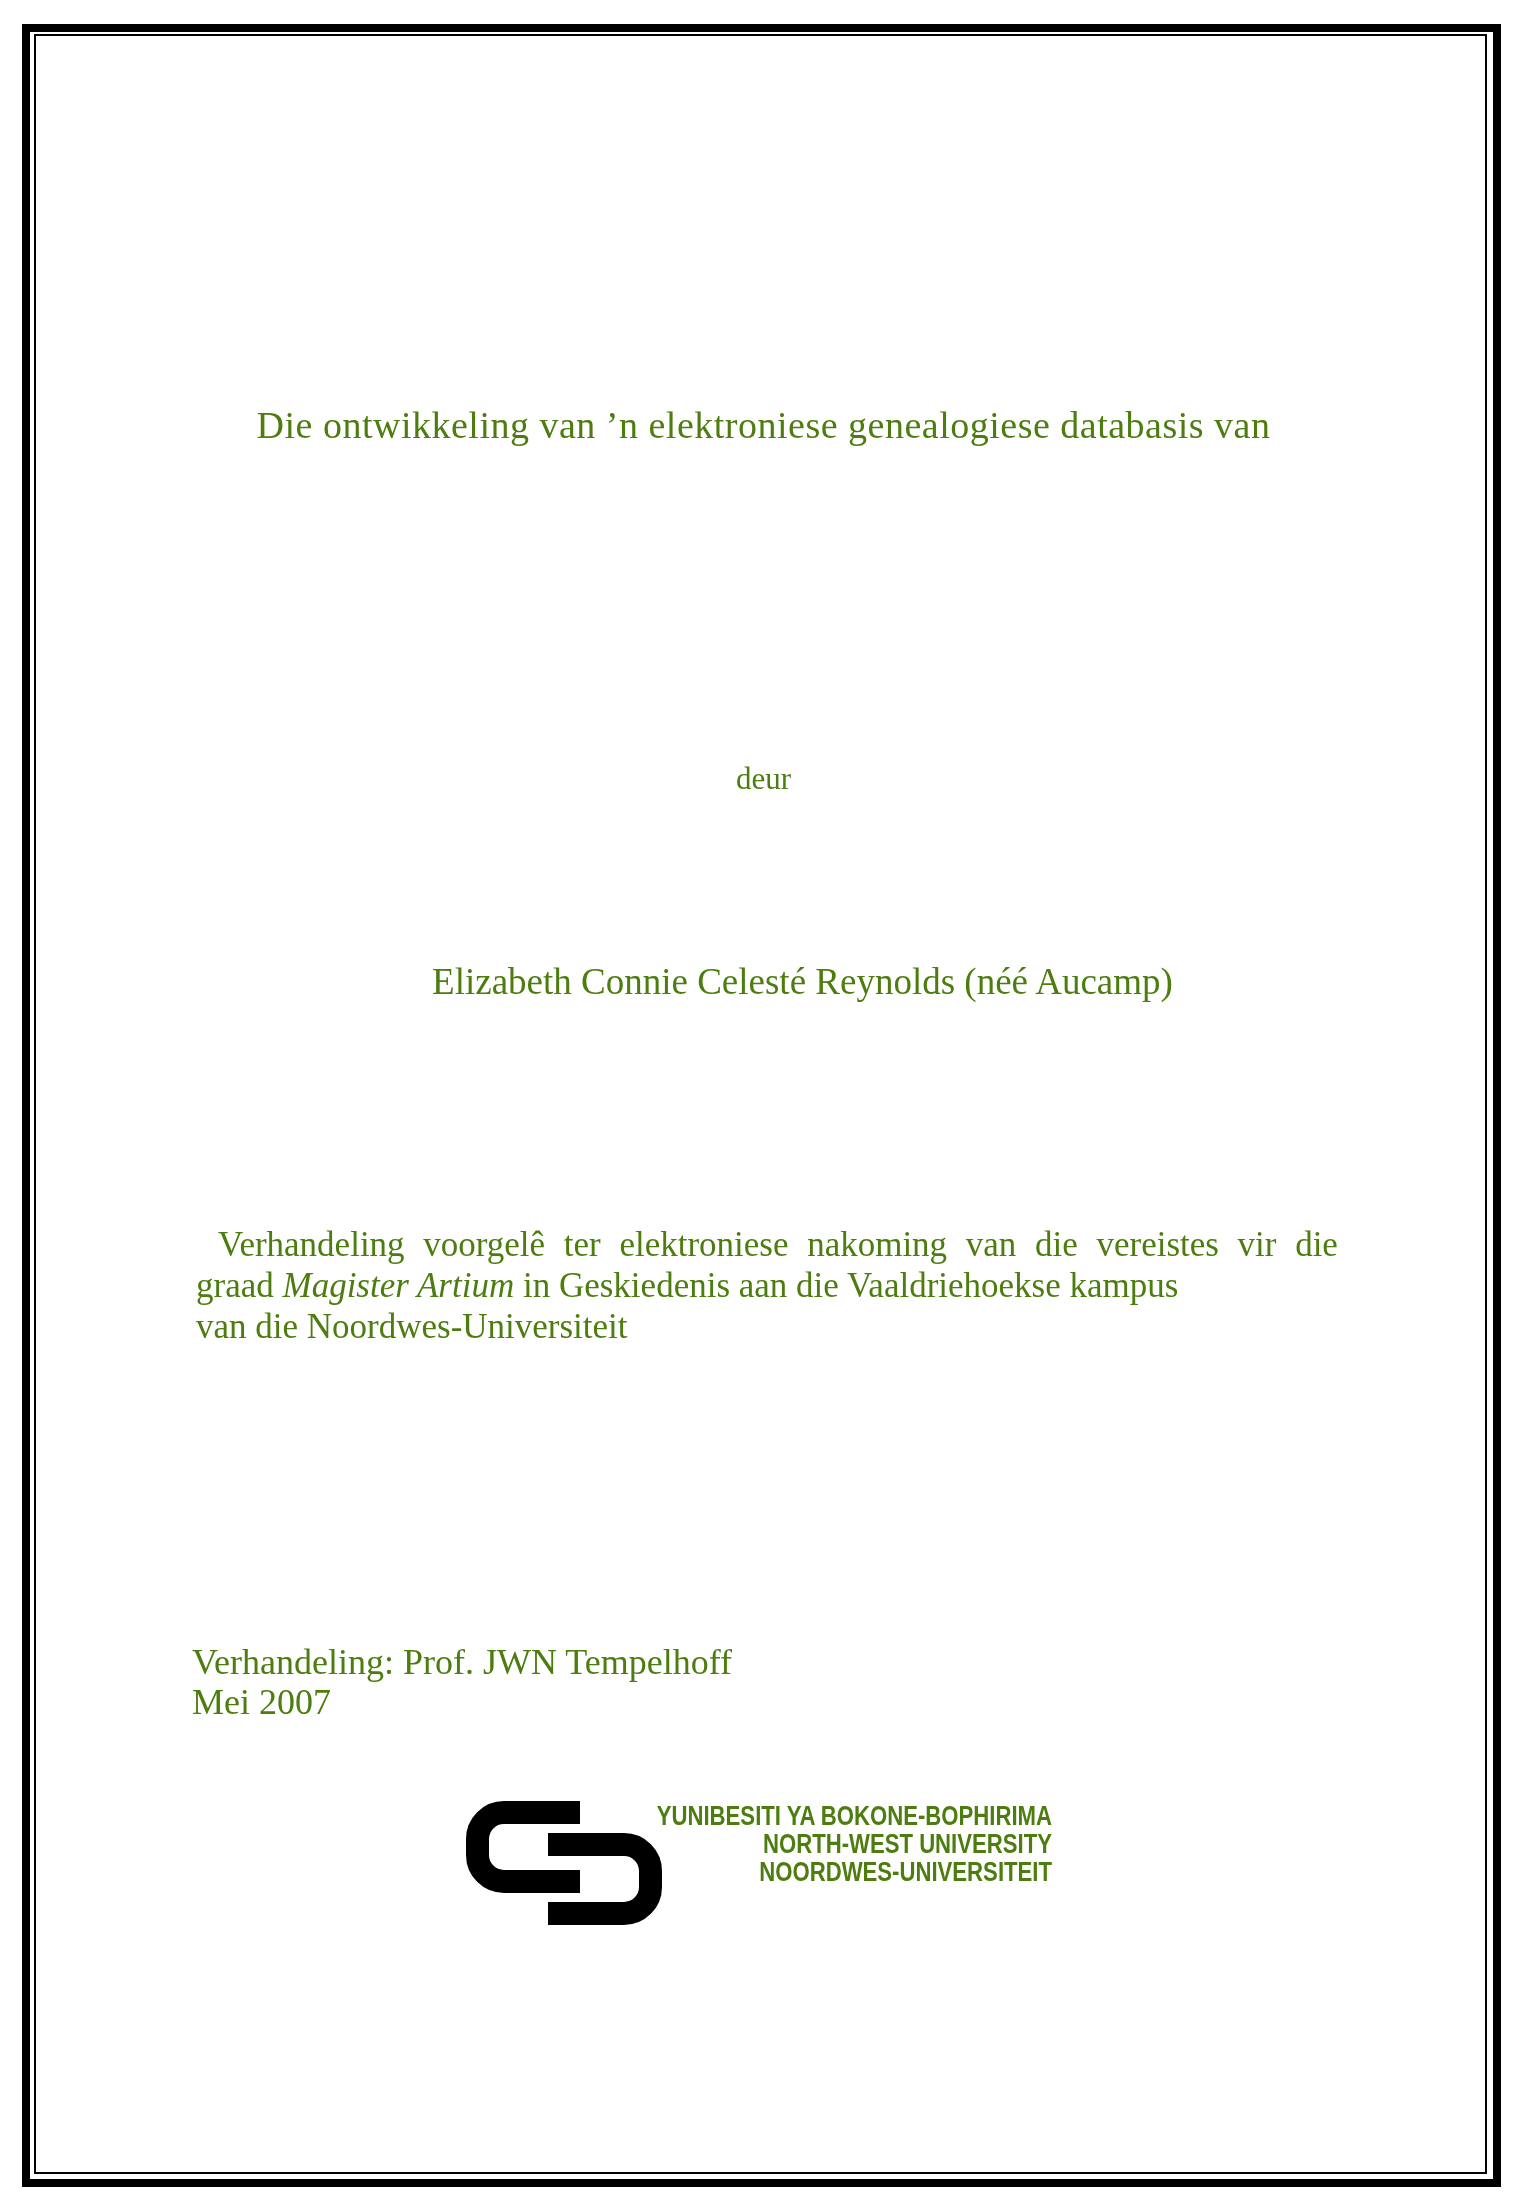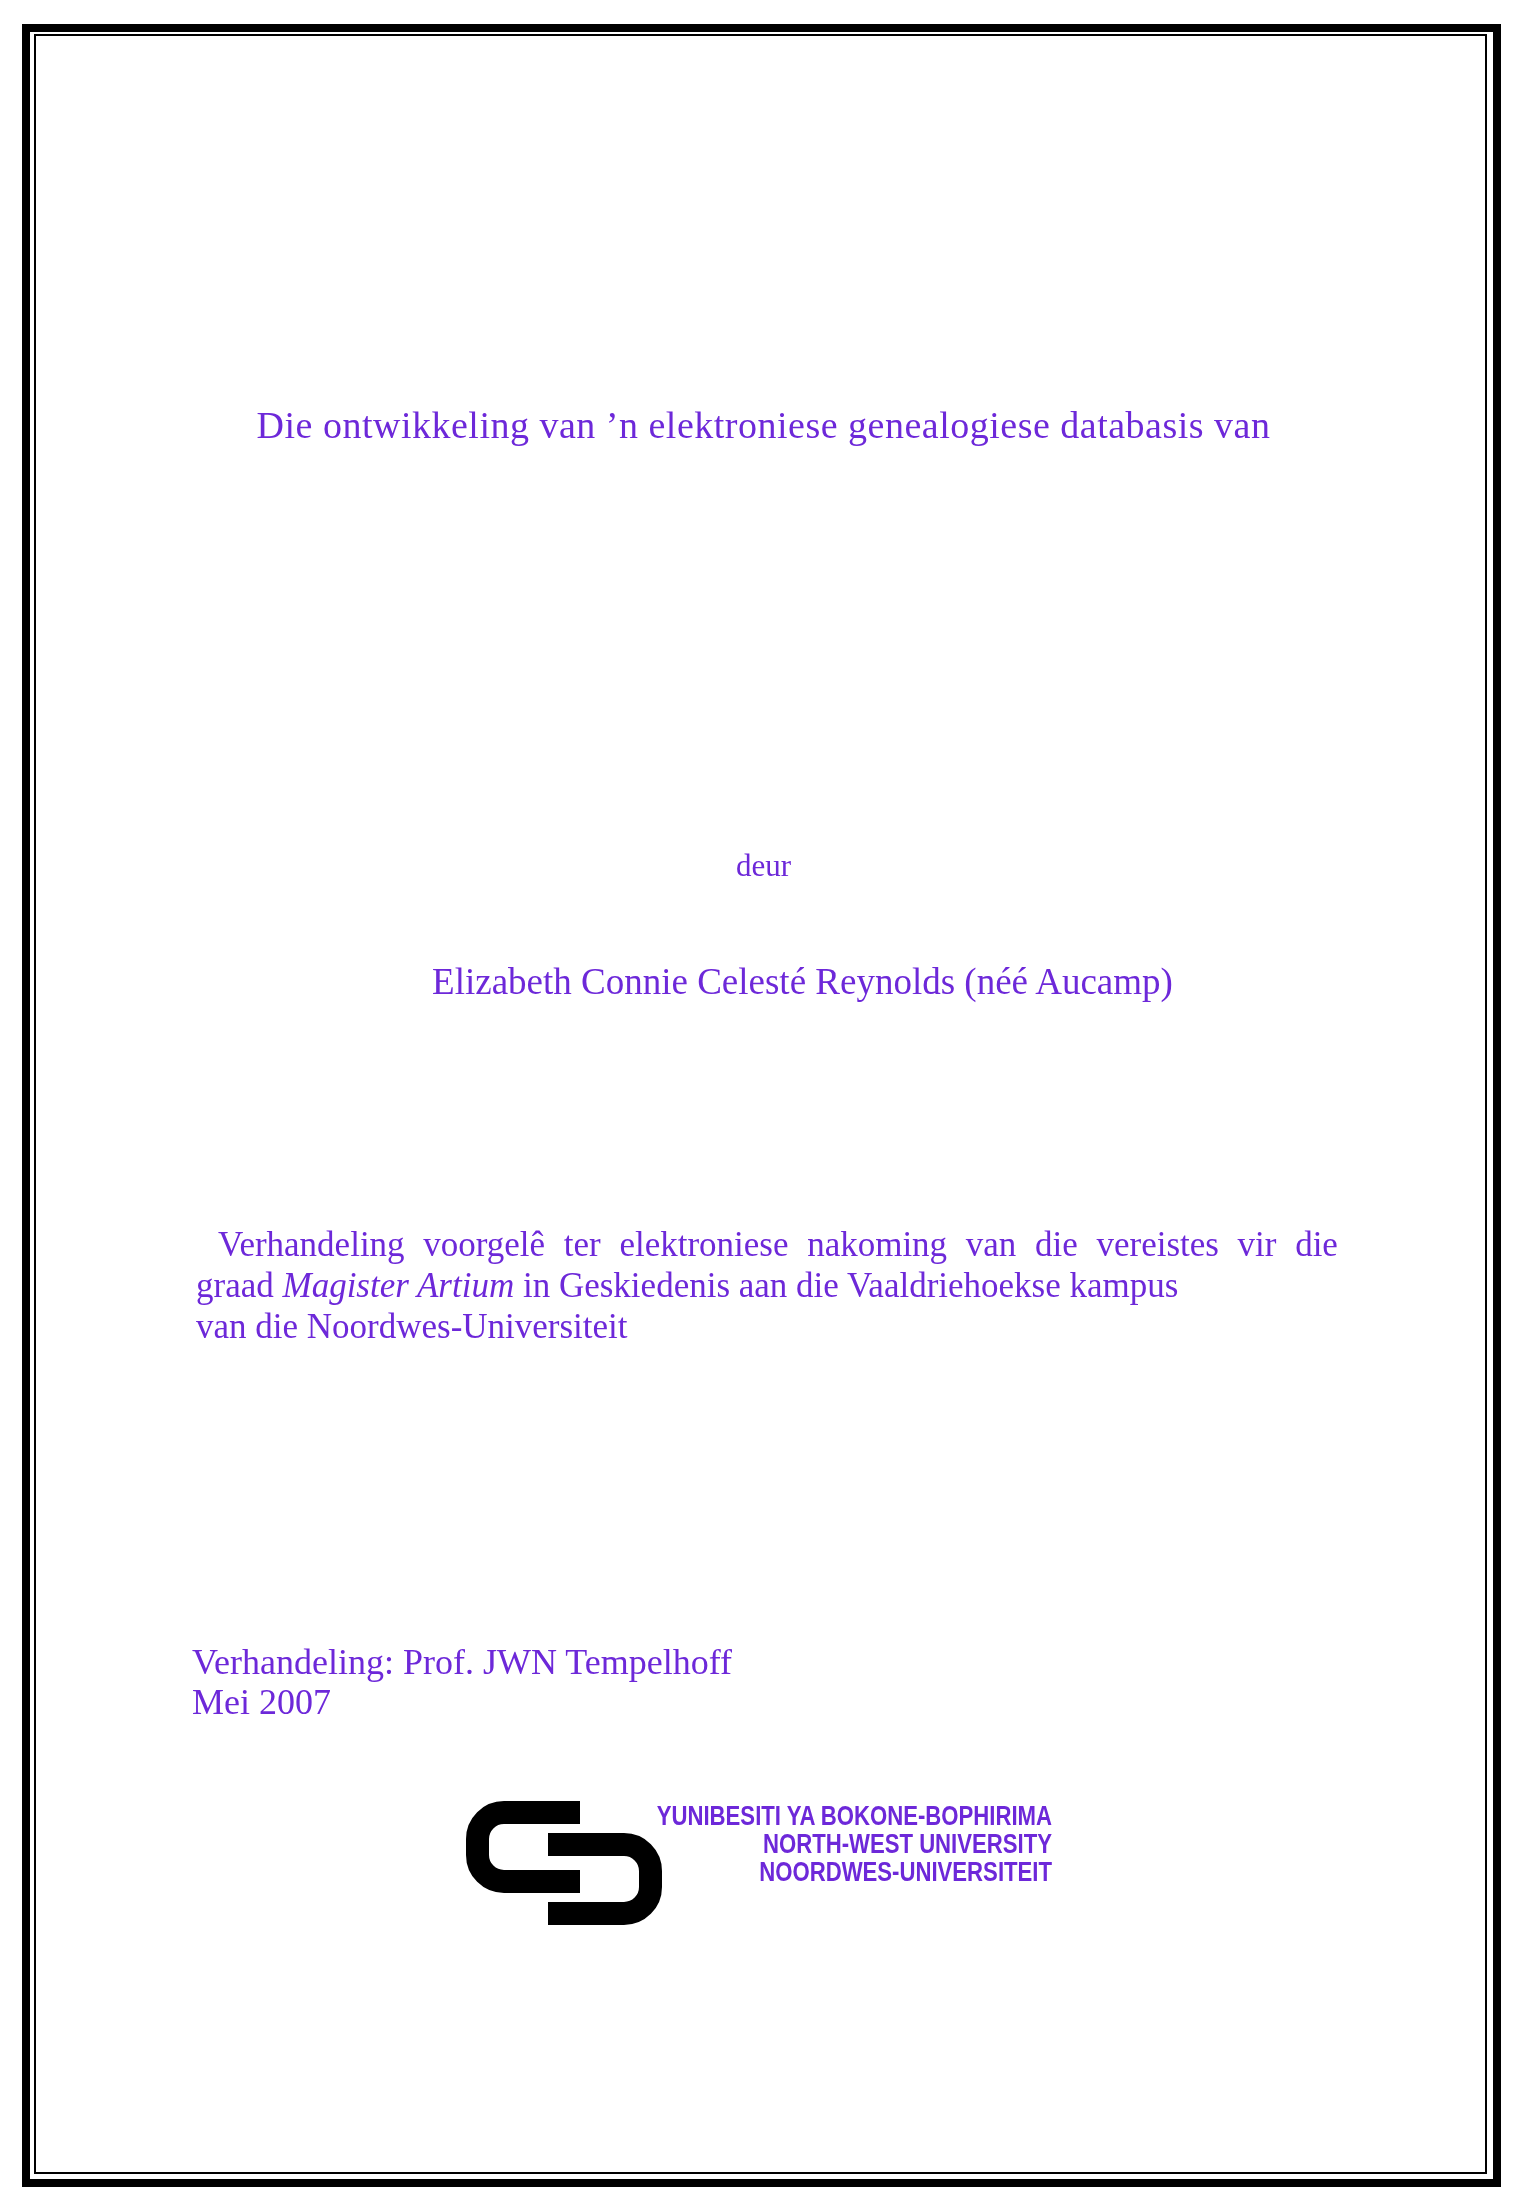--- a/index.html
+++ b/index.html
@@ -1,20 +1,20 @@
 <!DOCTYPE html>
 <html><head>
 <meta charset="utf-8">
 <style>
   html,body{margin:0;padding:0;background:#ffffff;}
   .page{
     position:relative;
     width:1527px;height:2206px;
     background:#ffffff;
-    color:#6d28d9;
+    color:#4d7c0f;
     font-family:"Liberation Serif", serif;
     overflow:hidden;
   }
   
   .frame-outer{
     position:absolute;left:22px;top:24px;right:26px;bottom:19px;
     border:8px solid #000;
   }
   .frame-inner{
     position:absolute;left:34px;top:34px;right:40px;bottom:32px;
@@ -22,21 +22,21 @@
   }
   .title-line{
     position:absolute;left:60px;right:60px;
     text-align:center;
     font-size:38px;line-height:44px;letter-spacing:0.5px;
     white-space:nowrap;
   }
   .title-line.l1{top:403px;}
   .title-line.l2{top:478px;}
   .byline{
-    position:absolute;left:0;right:0;top:848px;
+    position:absolute;left:0;right:0;top:761px;
     text-align:center;font-size:31px;line-height:36px;
   }
   .author{
     position:absolute;left:30px;right:0;top:961px;
     text-align:center;font-size:37px;line-height:42px;padding-left:48px;
   }
   .desc{
     position:absolute;left:196px;width:1142px;top:1224px;
     font-size:35px;line-height:41px;
   }

